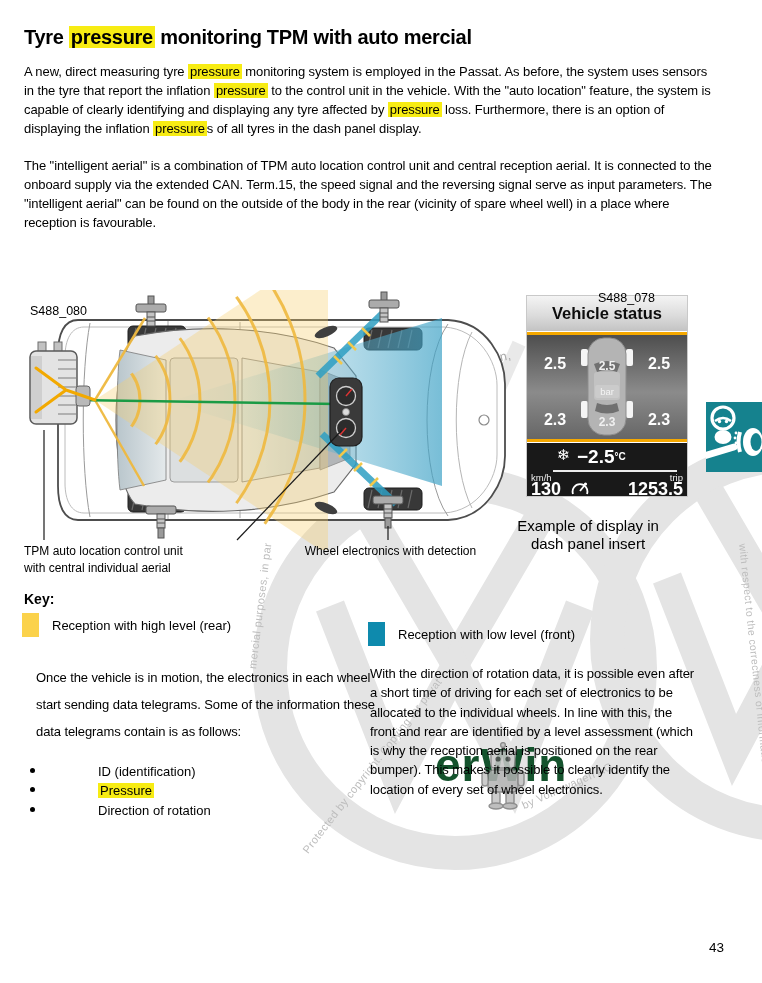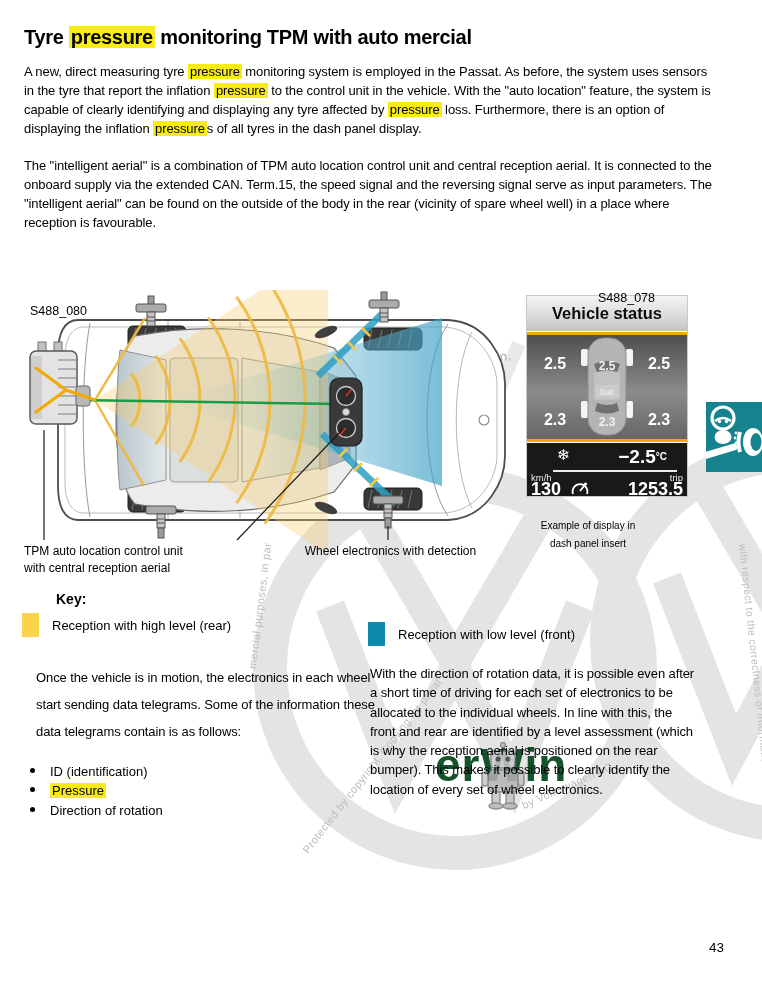--- a/index.html
+++ b/index.html
@@ -11,42 +11,42 @@
   body{font-family:"Liberation Sans",sans-serif;color:#000;}
   #page{position:relative;width:762px;height:983px;background:#fff;overflow:hidden;}
   .abs{position:absolute;}
   .z1{z-index:1;} .z2{z-index:2;} .z3{z-index:3;} .z4{z-index:4;}
   h1{font-size:20px;font-weight:bold;letter-spacing:-0.3px;}
   .body-text{font-size:13px;line-height:19px;letter-spacing:-0.1px;}
   .hl{background:var(--highlight);padding:0 2px;}
   .fig-label{font-size:12.5px;}
   .callout{font-size:12px;line-height:16.5px;}
   .center{text-align:center;}
-  .key-label{font-size:14px;font-weight:bold;margin-left:32px;}
+  .key-label{font-size:14px;font-weight:bold;}
   .key-item{display:flex;align-items:center;gap:13px;}
   .key-swatch{width:17px;height:24px;flex:0 0 17px;}
   .key-text{font-size:13px;}
   .bullets{font-size:13px;line-height:19.3px;}
-  .bullet-row{display:flex;align-items:flex-start;}
+  .bullet-row{display:flex;align-items:flex-start;gap:48px;}
   .bullet-dot{width:5px;height:5px;border-radius:50%;background:#000;margin:0 15px 2px 6px;flex:0 0 5px;align-self:center;}
   
   #panel{width:160px;background:#1a1a1a;box-shadow:0 0 0 1px #c9c9c9;}
   #panel-header{height:35px;background:linear-gradient(180deg,#f4f4f4 0%,#dcdcdc 55%,#c3c3c3 100%);
     display:flex;align-items:center;justify-content:center;font-size:16.5px;font-weight:bold;color:#0d0d0d;}
   .sep-white{height:1px;background:#fff;}
   .sep-orange{height:3px;background:var(--orange);}
   #panel-main{position:relative;height:104px;background:linear-gradient(180deg,#4e4e4e 0%,#8b8b8b 55%,#666 100%);}
   .press{position:absolute;color:#fdfdfd;font-size:16px;font-weight:600;width:40px;text-align:center;}
   .press-car{position:absolute;left:0;width:100%;text-align:center;color:#f0f0f0;font-size:12px;font-weight:600;}
   .bar-chip{position:absolute;left:50%;transform:translateX(-50%);color:#f4f4f4;font-size:9.5px;
     background:rgba(235,235,235,.22);padding:1px 5px;border-radius:2px;}
   #panel-bottom{position:relative;height:53px;background:#191919;color:#fff;}
   .small-lab{position:absolute;font-size:9.5px;color:#efefef;}
   .big-num{position:absolute;font-size:18px;font-weight:bold;line-height:1;}
-  #temp-row{position:absolute;left:50px;top:3px;width:90px;text-align:right;font-size:19px;font-weight:bold;}
+  #temp-row{position:absolute;left:50px;top:3px;width:90px;text-align:left;font-size:19px;font-weight:bold;}
   #temp-unit{font-size:10px;font-weight:bold;vertical-align:3px;}
   .snow{font-family:"DejaVu Sans",sans-serif;font-size:15px;color:#fff;}
   #panel-divider{position:absolute;left:26px;right:10px;top:27px;height:1.5px;background:#ececec;}
   .wm{position:absolute;color:#bdbdbd;font-size:11px;letter-spacing:.4px;white-space:nowrap;transform-origin:0 0;}
   .pagenum{font-size:13.5px;}
 </style>
 </head>
 <body>
 
 <div id="page">
@@ -261,21 +261,21 @@
 
     <g stroke="#1a1a1a" stroke-width="1.2">
       <line x1="26" y1="140" x2="26" y2="250"></line>
       <line x1="324" y1="140" x2="219" y2="250"></line>
       <line x1="370" y1="236" x2="370" y2="250"></line>
     </g>
   </svg>
 
   <div class="abs z4 callout" style="left:24px;top:543px;">
     <div>TPM auto location control unit</div>
-    <div>with central reception aerial</div>
+    <div>with central individual aerial</div>
   </div>
   <div class="abs z4 callout center" style="left:288px;top:543px;width:205px;">
     <div>Wheel electronics with detection</div>
   </div>
 
   <div class="abs z4 fig-label" style="left:545px;top:291px;width:110px;text-align:right;">S488_078</div>
 
   <div id="panel" class="abs z3" style="left:508px;top:296px;margin-left:19px;">
     <div id="panel-header">Vehicle status</div>
     <div class="sep-white"></div>
@@ -319,21 +319,21 @@
       <div class="big-num" style="left:4px;top:37px;">130</div>
       <svg class="abs" style="left:44px;top:38px;" width="18" height="17" viewBox="0 0 18 17">
         <path d="M2,13 A7.4,7.4 0 1,1 16,13" fill="none" stroke="#fff" stroke-width="1.8"></path>
         <line x1="9" y1="10" x2="13" y2="5" stroke="#fff" stroke-width="1.8"></line>
         <circle cx="14.5" cy="3" r="1.6" fill="#fff"></circle>
       </svg>
       <div class="big-num" style="right:4px;top:37px;">1253.5</div>
     </div>
   </div>
 
-  <div class="abs z4 center" style="left:498px;top:517px;width:180px;font-size:10px;line-height:17.5px;">
+  <div class="abs z4 center" style="left:498px;top:517px;width:180px;font-size:15px;line-height:17.5px;">
     <div>Example of display in</div>
     <div>dash panel insert</div>
   </div>
 
   <svg class="abs z3" style="left:706px;top:402px;" width="60" height="70" viewBox="0 0 60 70">
     <rect x="0" y="0" width="60" height="70" fill="var(--iconTeal)"></rect>
     <circle cx="17" cy="16" r="11" fill="none" stroke="#fff" stroke-width="3.2"></circle>
     <path d="M9,19 Q17,13 25,19" fill="none" stroke="#fff" stroke-width="2.4"></path>
     <circle cx="13.5" cy="19.5" r="1.7" fill="#fff"></circle>
       <circle cx="20.5" cy="19.5" r="1.7" fill="#fff"></circle>

